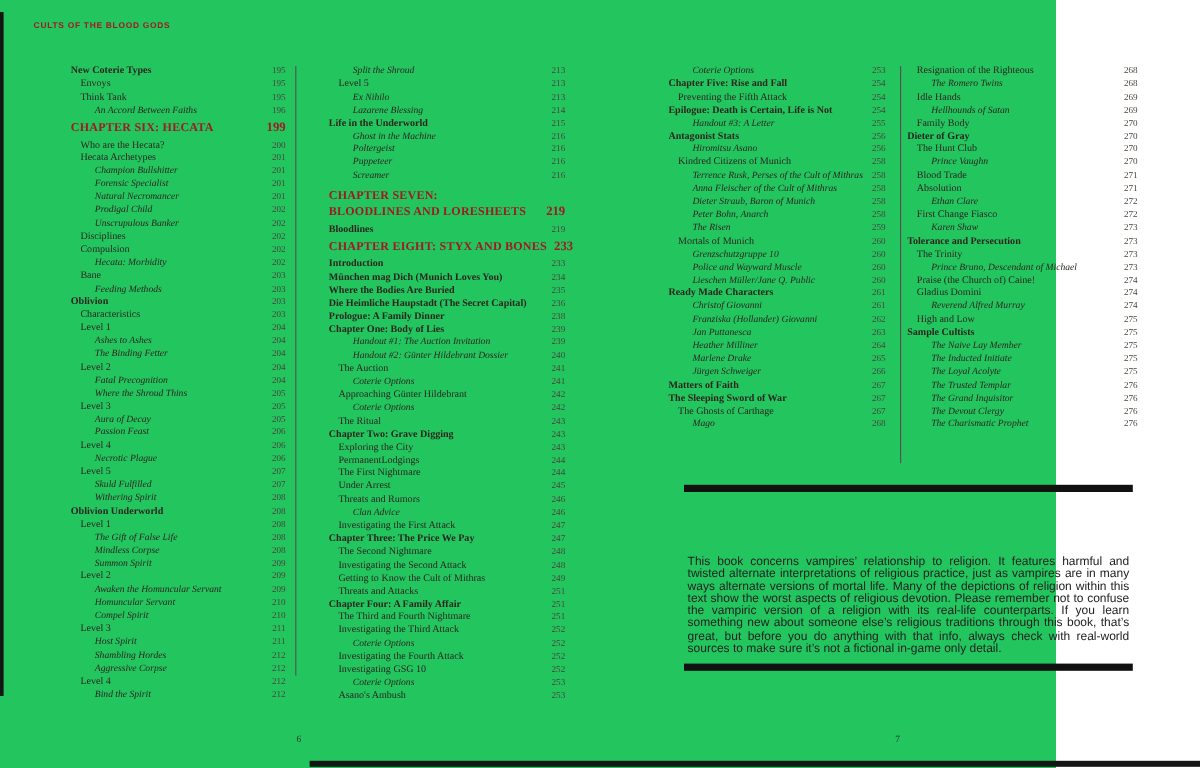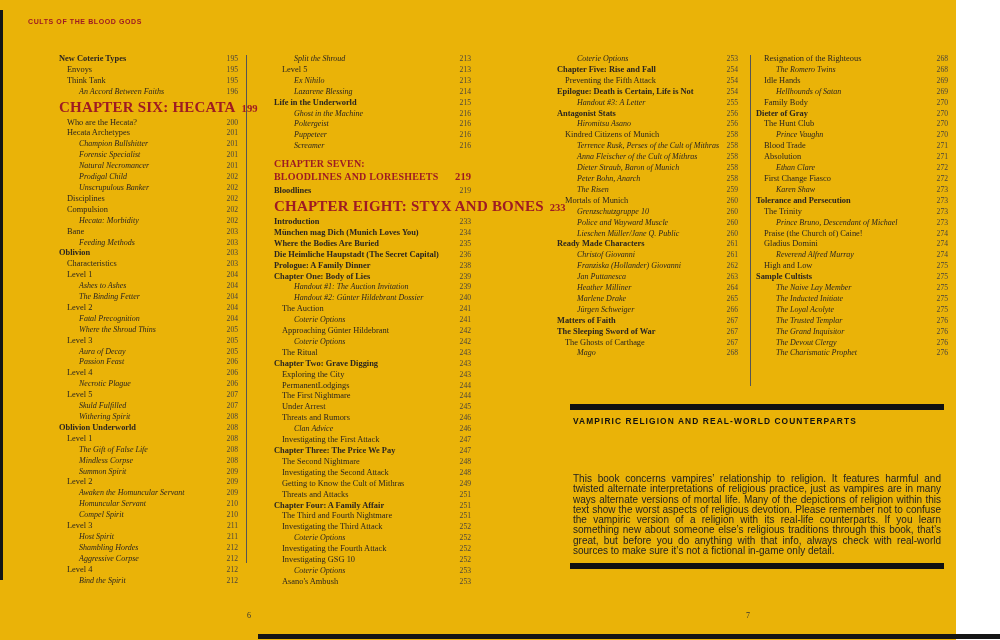--- a/index.html
+++ b/index.html
@@ -1,18 +1,18 @@
 <!DOCTYPE html>
 <html style="--accent: #9e1b23; --text: #2b2520;"><head>
 <meta charset="utf-8">
 <style>
   html,body{margin:0;padding:0;}
   body{width:1000px;height:640px;background:#ffffff;overflow:hidden;
        font-family:"Liberation Serif", serif; color:var(--text,#2b2520);}
-  .spread{position:relative;width:956px;height:640px;background:#eab308;}
+  .spread{position:relative;width:880px;height:640px;background:#22c55e;}
 
   .running-header{position:absolute;left:28px;top:18px;
     font-family:"Liberation Sans", sans-serif;font-weight:bold;
     font-size:7px;letter-spacing:0.6px;color:var(--accent,#9e1b23);}
 
   .edge-left{position:absolute;left:0;top:10px;width:3px;height:570px;background:#151515;}
   .edge-bottom{position:absolute;left:258px;top:634px;width:742px;height:5px;background:#151515;}
 
   .divider{position:absolute;width:1px;background:#555;}
   .divider.left{left:246px;top:55px;height:508px;}
@@ -24,21 +24,21 @@
   .col-r1{left:557px;width:181px;}
   .col-r2{left:756px;width:192px;text-align:right;}
 
   .row{display:flex;align-items:baseline;line-height:10.9px;}
   .row .t{font-size:8.4px;white-space:nowrap;}
   .row .p{margin-left:auto;padding-left:6px;font-size:7.6px;color:#4a443c;}
   .s-plain  .t{padding-left:8px;}
   .s-bold   .t{font-weight:bold;}
   .s-italic .t{padding-left:20px;font-style:italic;font-size:8px;}
   .s-chapter{margin:4px 0 3px;}
-  .s-chapter .t{color:var(--accent,#9e1b23);font-weight:bold;font-size:15px;letter-spacing:0.2px;}
+  .s-chapter .t{color:var(--accent,#9e1b23);font-weight:bold;font-size:10px;letter-spacing:0.2px;}
   .s-chapter .p{color:var(--accent,#9e1b23);font-weight:bold;font-size:10.6px;}
   .s-chapter2{margin:5px 0 3px;align-items:flex-end;}
   .s-chapter2 .t{color:var(--accent,#9e1b23);font-weight:bold;font-size:10px;
                  letter-spacing:0.2px;line-height:13px;padding-left:0;}
   .s-chapter2 .p{color:var(--accent,#9e1b23);font-weight:bold;font-size:10.6px;}
 
   .pagenum{position:absolute;font-size:8px;color:#333;}
   .pagenum.left{left:247px;top:611px;}
   .pagenum.right{left:746px;top:611px;}
 
@@ -670,21 +670,20 @@
       </div>
       <div class="row s-italic">
         <span class="t">The Charismatic Prophet</span>
         <span class="p">276</span>
       </div>
     </div>
 
   <div class="sidebar-box">
     <div class="sidebar-bar"></div>
     <div class="sidebar-content">
-      <div class="sidebar-title">VAMPIRIC RELIGION AND REAL-WORLD COUNTERPARTS</div>
       <div class="sidebar-body">This book concerns vampires’ relationship to religion. It features harmful and twisted alternate interpretations of religious practice, just as vampires are in many ways alternate versions of mortal life. Many of the depictions of religion within this text show the worst aspects of religious devotion. Please remember not to confuse the vampiric version of a religion with its real-life counterparts. If you learn something new about someone else’s religious traditions through this book, that’s great, but before you do anything with that info, always check with real-world sources to make sure it’s not a fictional in-game only detail.</div>
     </div>
     <div class="sidebar-bar"></div>
   </div>
 
   <div class="pagenum left">6</div>
   <div class="pagenum right">7</div>
 
 </div>
 

